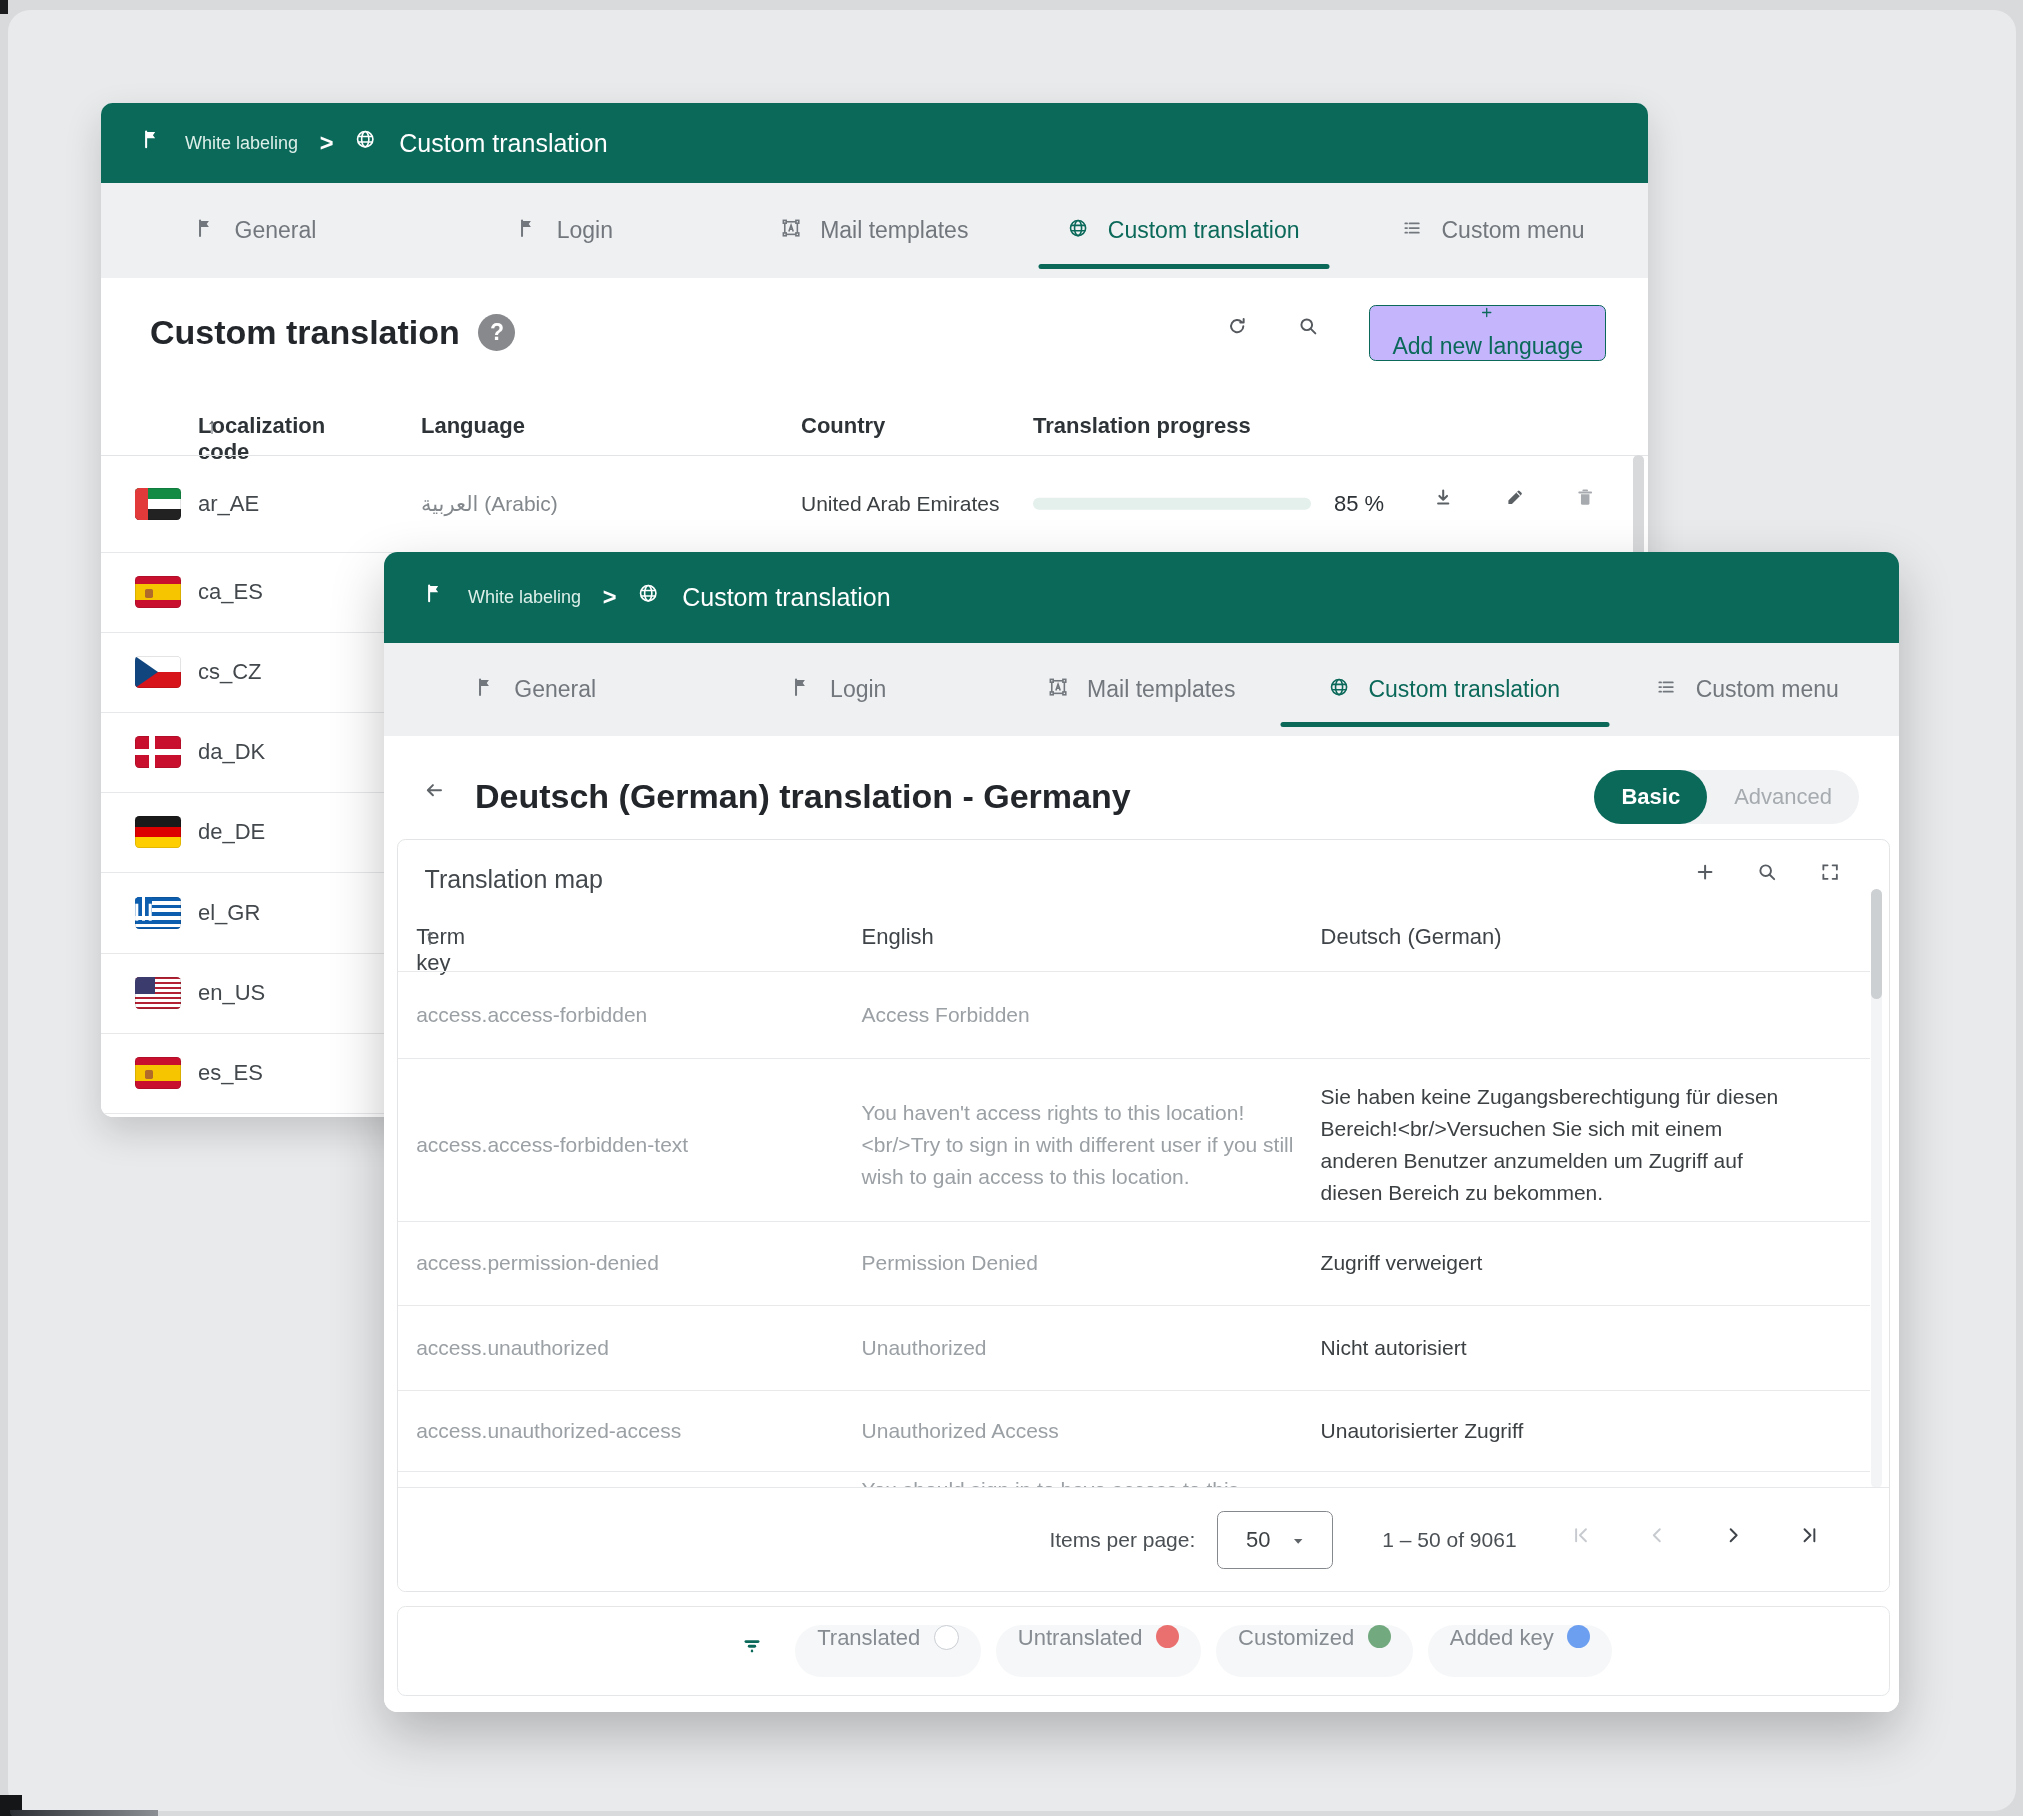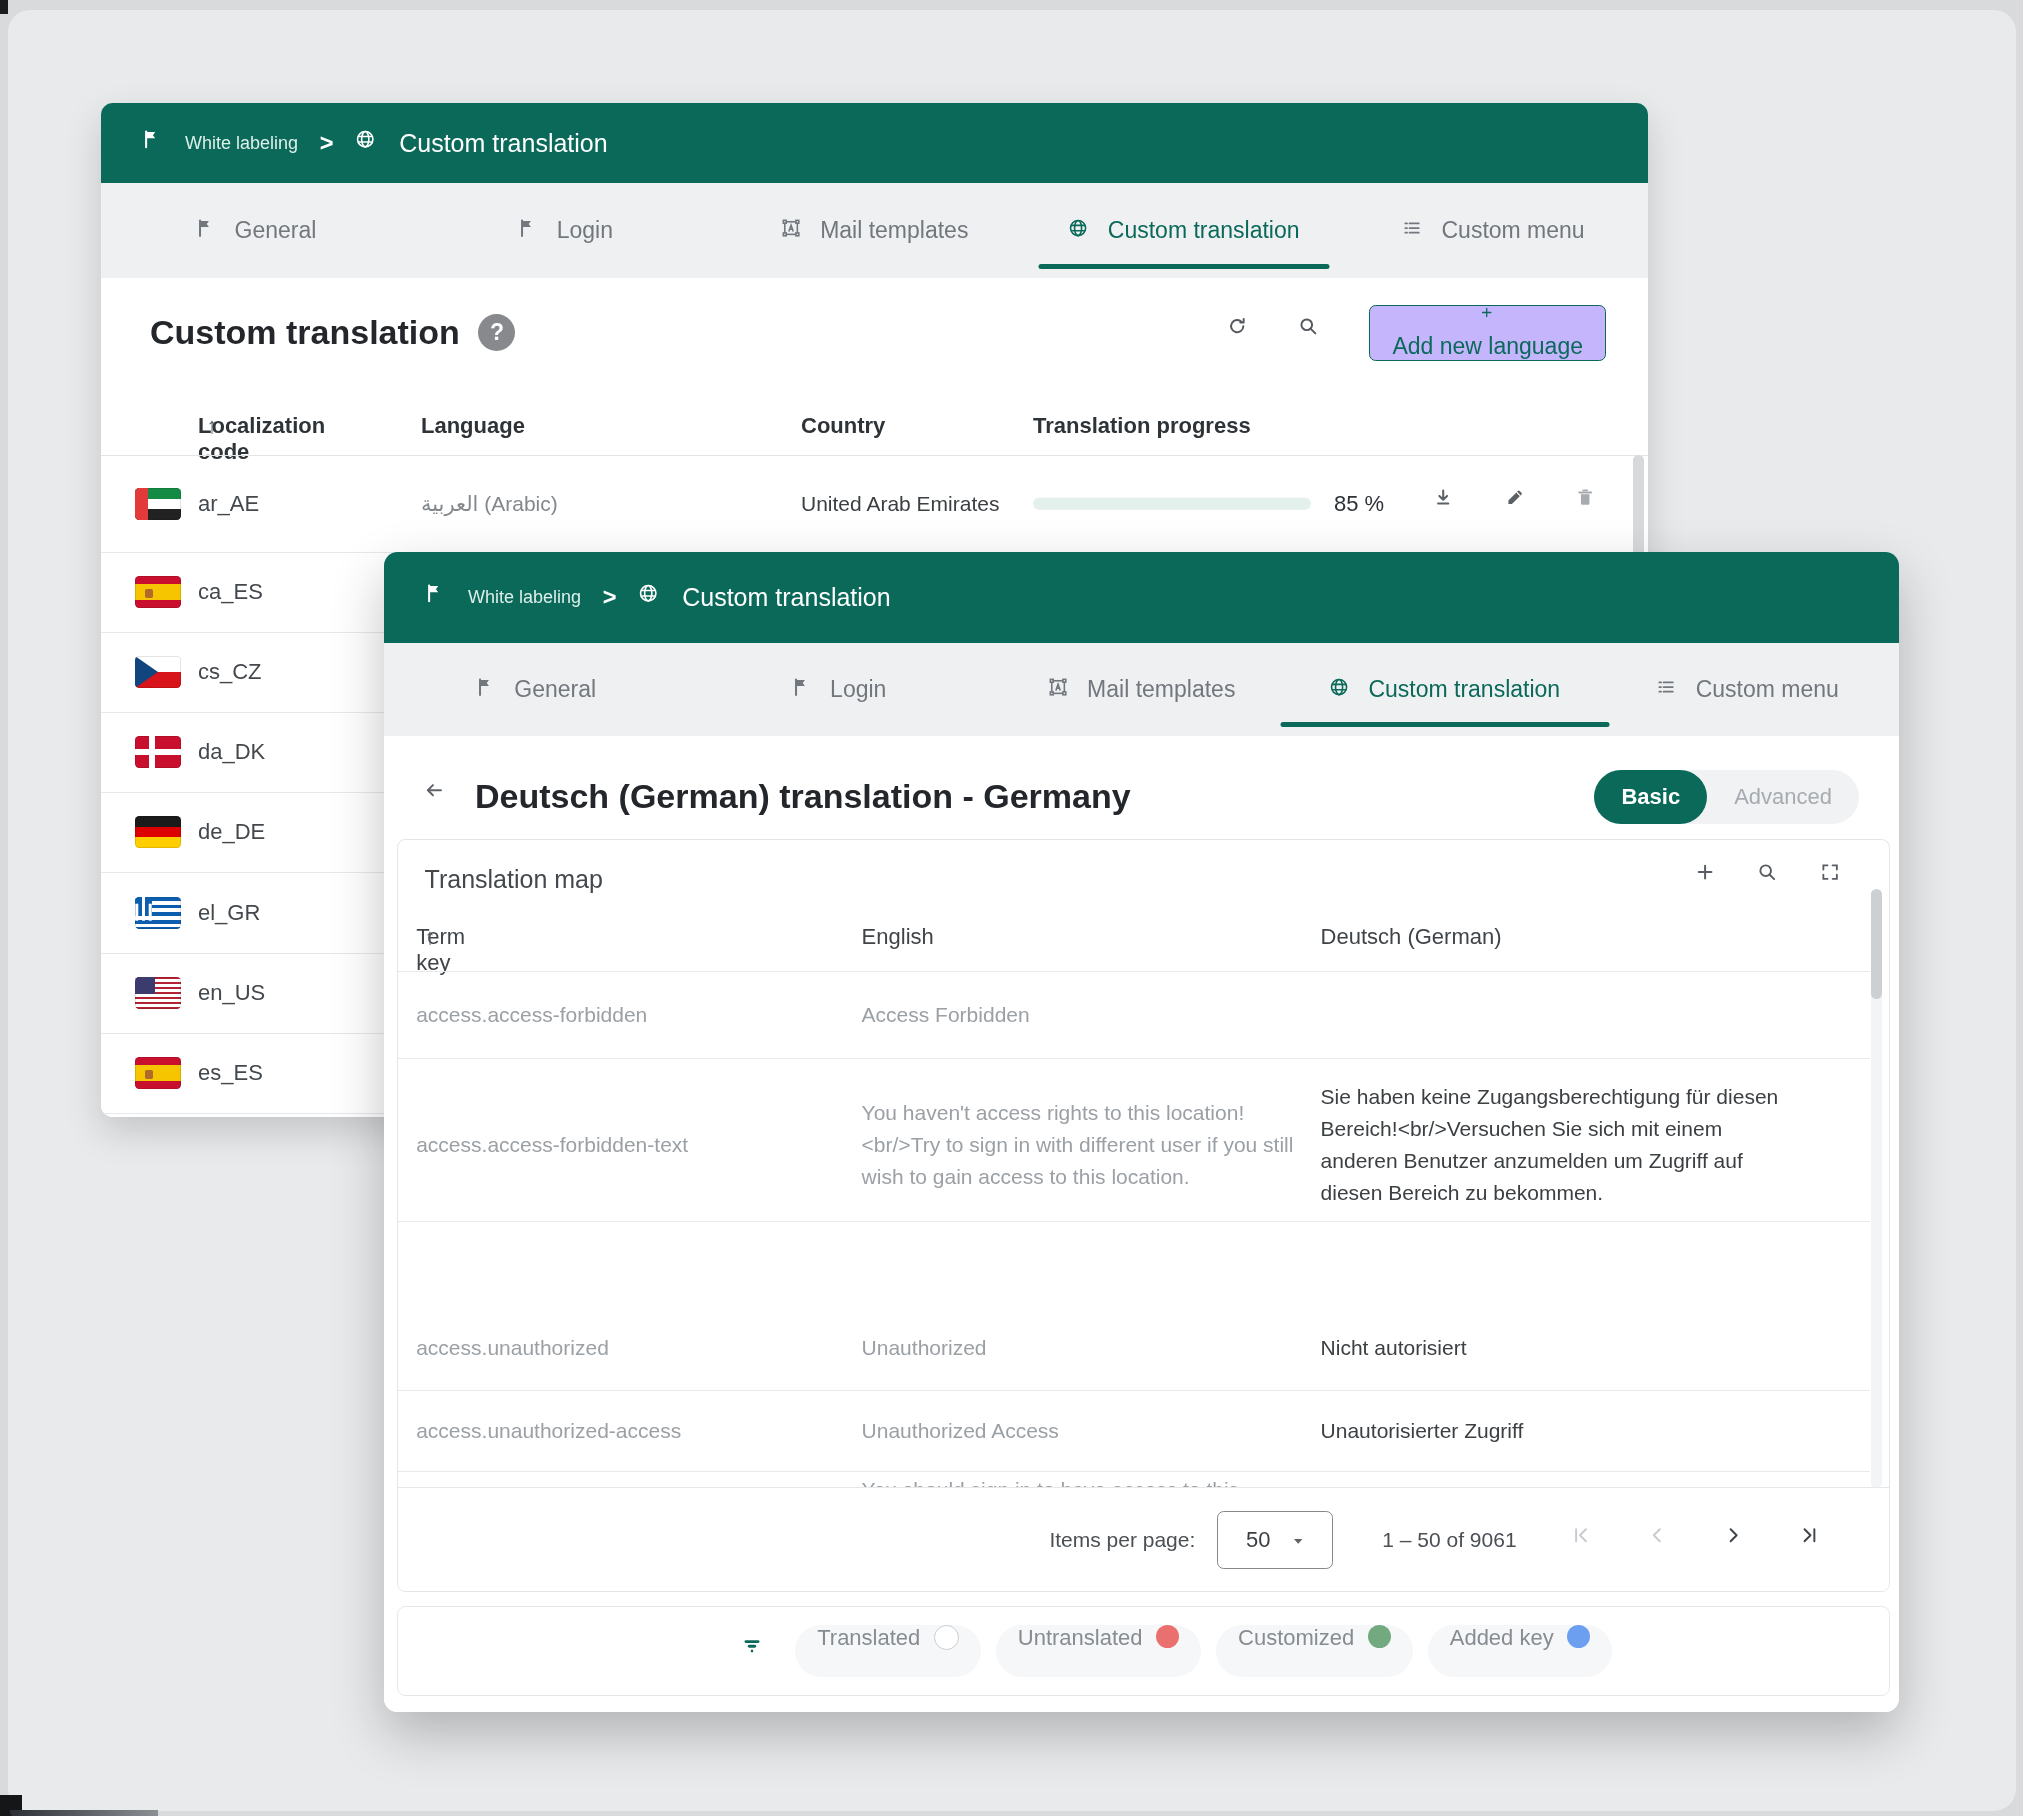--- a/index.html
+++ b/index.html
@@ -419,20 +419,25 @@
         </div>
 
         <div class="trow topline" style="top:131px;height:86px">
           <span class="cell c-key">access.access-forbidden</span>
           <span class="cell c-en">Access Forbidden</span>
         </div>
         <div class="trow" style="top:229px;height:152px">
           <span class="cell c-key">access.access-forbidden-text</span>
           <span class="cell c-en">You haven't access rights to this location! &lt;br/&gt;Try to sign in with different user if you still wish to gain access to this location.</span>
           <span class="cell c-de">Sie haben keine Zugangsberechtigung für diesen Bereich!&lt;br/&gt;Versuchen Sie sich mit einem anderen Benutzer anzumelden um Zugriff auf diesen Bereich zu bekommen.</span>
+        </div>
+        <div class="trow" style="top:381px;height:84px">
+          <span class="cell c-key">access.permission-denied</span>
+          <span class="cell c-en">Permission Denied</span>
+          <span class="cell c-de">Zugriff verweigert</span>
         </div>
         <div class="trow" style="top:466px;height:84px">
           <span class="cell c-key">access.unauthorized</span>
           <span class="cell c-en">Unauthorized</span>
           <span class="cell c-de">Nicht autorisiert</span>
         </div>
         <div class="trow" style="top:550px;height:81px">
           <span class="cell c-key">access.unauthorized-access</span>
           <span class="cell c-en">Unauthorized Access</span>
           <span class="cell c-de">Unautorisierter Zugriff</span>

